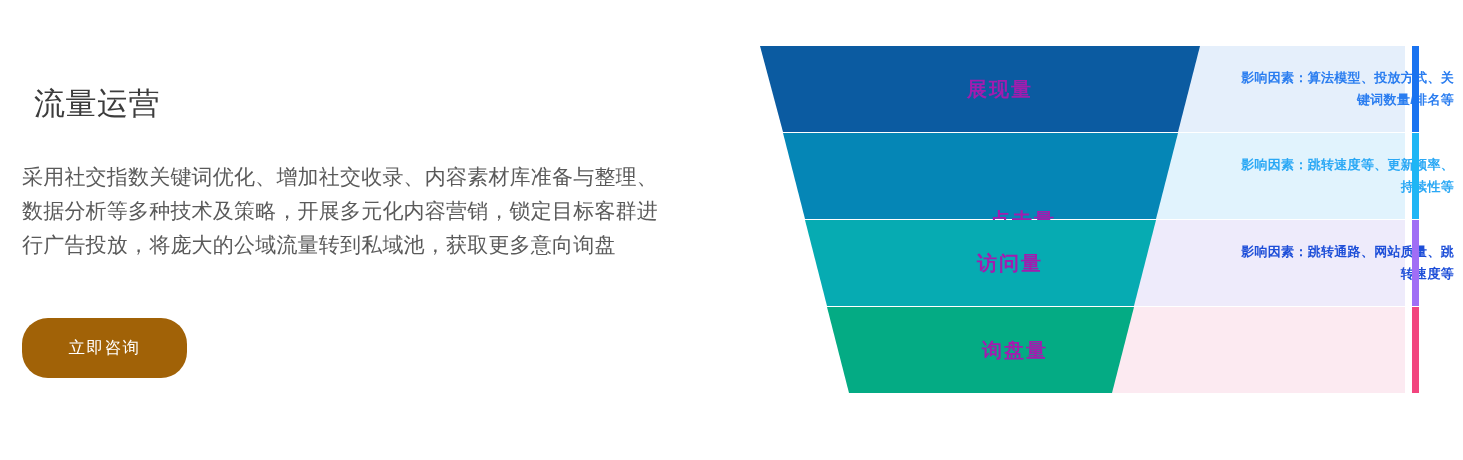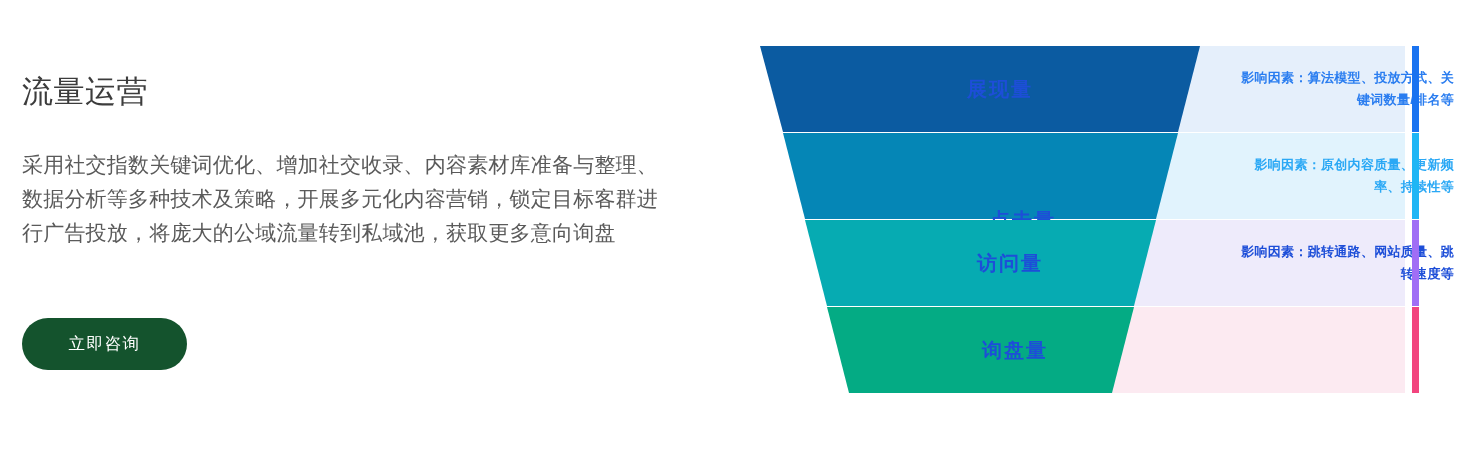--- a/index.html
+++ b/index.html
@@ -22,43 +22,43 @@
     left: 22px;
     top: 70px;
     width: 660px;
   }
   .headline {
     font-size: 31px;
     line-height: 44px;
     color: #3c3c3c;
     font-weight: 400;
     letter-spacing: 0.5px;
-    margin: 0;
+    margin: 12px;
   }
   .headline-line { display: block; }
 
   .body-copy {
     margin: 34px 0 0 0;
     font-size: 21px;
     line-height: 34px;
     color: #5a5a5a;
     font-weight: 400;
     letter-spacing: 0.2px;
     max-width: 655px;
   }
 
   .cta-button {
     position: absolute;
     left: 22px;
     top: 318px;
     width: 165px;
-    height: 52px;
+    height: 60px;
     border: none;
     border-radius: 26px;
-    background: #14532d;
+    background: #a16207;
     color: #ffffff;
     font-size: 16.5px;
     font-family: "Liberation Sans", "DejaVu Sans", sans-serif;
     letter-spacing: 1.5px;
     cursor: pointer;
     padding: 0;
     display: flex;
     align-items: center;
     justify-content: center;
   }
@@ -91,21 +91,21 @@
   }
   .funnel-shape svg { display: block; }
 
   .stage-label {
     position: absolute;
     top: 0;
     height: 86px;
     display: flex;
     align-items: center;
     justify-content: center;
-    color: #1d4ed8;
+    color: #a21caf;
     font-size: 20px;
     font-weight: bold;
     letter-spacing: 2px;
     pointer-events: none;
   }
   .stage-label.r0 { left: 150px; width: 210px; }
   .stage-label.r1 { left: 173px; width: 210px; margin-top: 44px; }
   .stage-label.r2 { left: 160px; width: 210px; }
   .stage-label.r3 { left: 165px; width: 210px; }
 
@@ -161,21 +161,21 @@
   </div>
 
   <div class="funnel-row r1">
     <div class="funnel-shape">
       <svg width="700" height="86" viewBox="0 0 700 86">
         <polygon points="418,0 660,0 660,86 396,86" fill="#e1f3fd"></polygon>
         <polygon points="38,0 433,0 411,86 60,86" fill="#0586b6"></polygon>
       </svg>
     </div>
     <div class="stage-label r1">点击量</div>
-    <div class="factor-text" style="color:#2aa8f5">影响因素：原创内容质量、更新频率、持续性等</div>
+    <div class="factor-text" style="color:#2aa8f5">影响因素：跳转速度等、更新频率、持续性等</div>
     <div class="accent-bar" style="background:#1fb6f5"></div>
   </div>
 
   <div class="funnel-row r2">
     <div class="funnel-shape">
       <svg width="700" height="86" viewBox="0 0 700 86">
         <polygon points="396,0 660,0 660,86 374,86" fill="#eeebfb"></polygon>
         <polygon points="60,0 411,0 389,86 82,86" fill="#06abb2"></polygon>
       </svg>
     </div>

